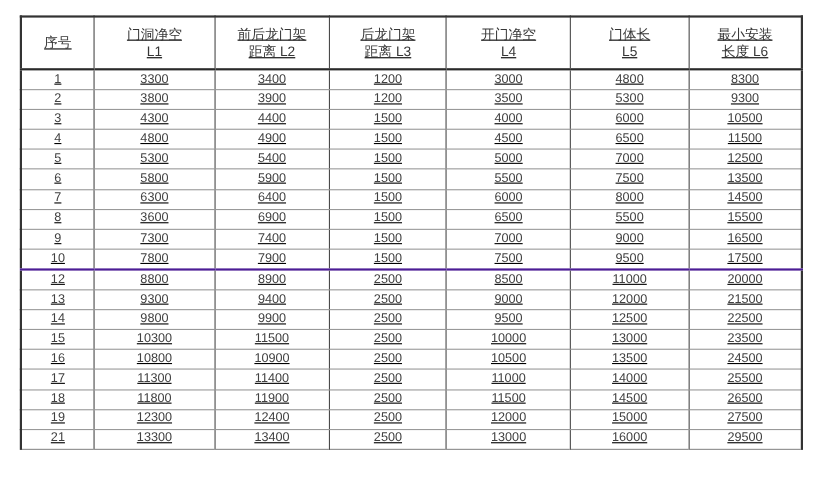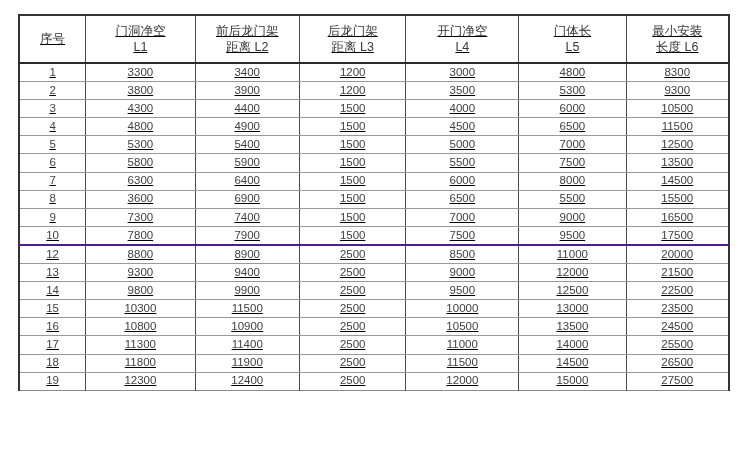--- a/index.html
+++ b/index.html
@@ -248,15 +248,24 @@
         </tr>
         <tr>
           <td>19</td>
           <td>12300</td>
           <td>12400</td>
           <td>2500</td>
           <td>12000</td>
           <td>15000</td>
           <td>27500</td>
         </tr>
+        <tr>
+          <td>21</td>
+          <td>13300</td>
+          <td>13400</td>
+          <td>2500</td>
+          <td>13000</td>
+          <td>16000</td>
+          <td>29500</td>
+        </tr>
       </tbody>
   </table>
 </div>
 
 </body></html>

